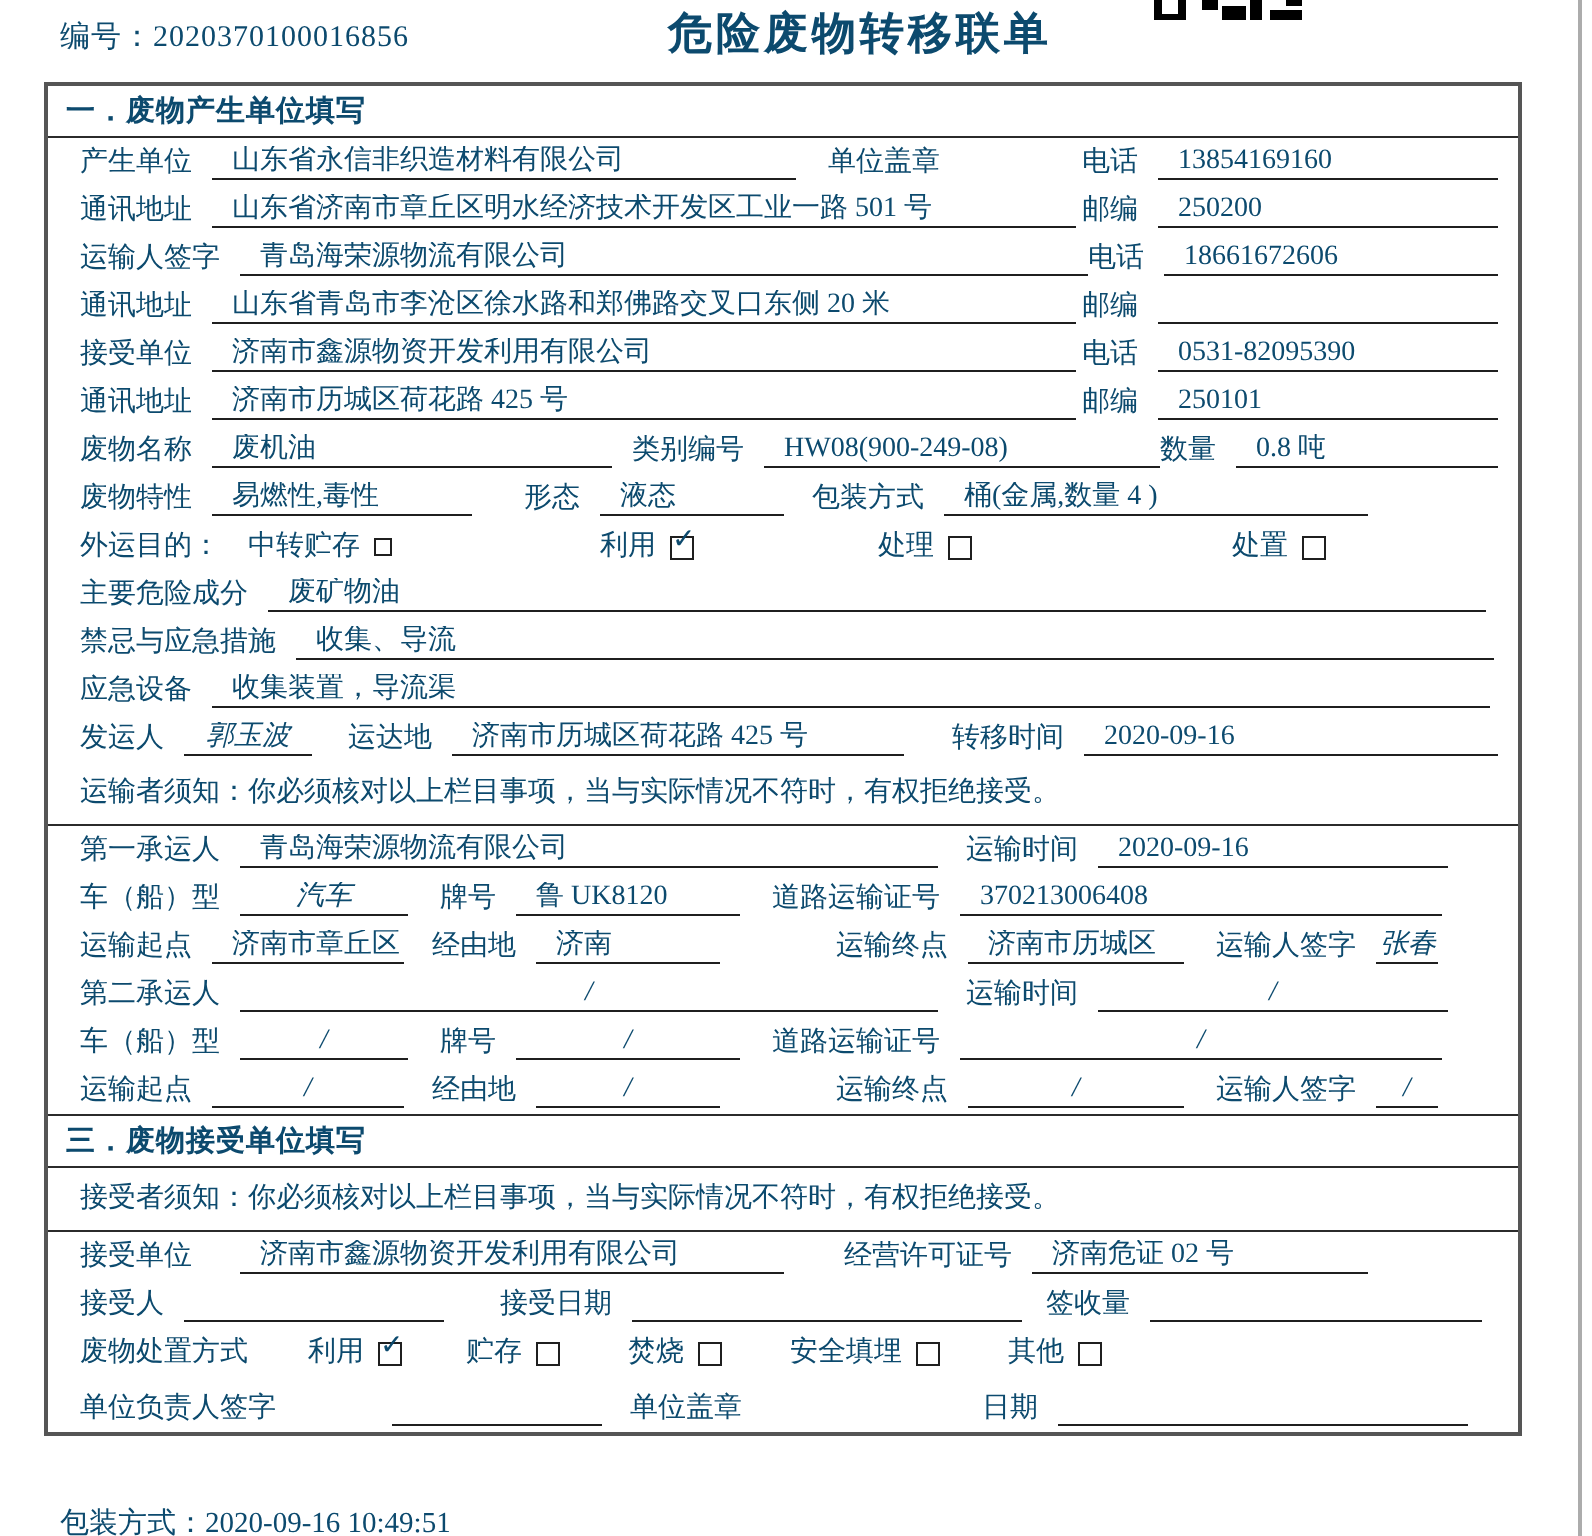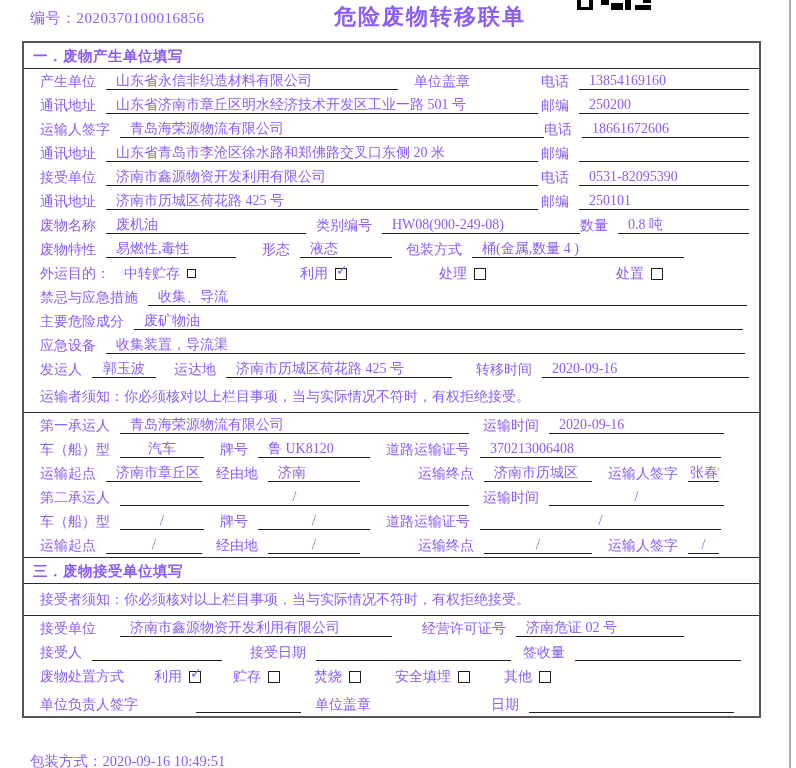--- a/index.html
+++ b/index.html
@@ -1,17 +1,17 @@
 <!DOCTYPE html>
 <html><head>
 <meta charset="utf-8">
 <style>
   html,body { margin:0; padding:0; background:#fff; }
   .sheet { position:relative; width:796px; height:768px; background:#ffffff;
-           font-family:"Liberation Serif", serif; color:#8b5cf6; overflow:hidden; }
+           font-family:"Liberation Serif", serif; color:#0c4a6e; overflow:hidden; }
 
   .serial { position:absolute; left:30px; top:9px; font-size:15px; letter-spacing:.5px; white-space:nowrap; }
   .title  { position:absolute; left:334px; top:2px; margin:0; font-size:22px; font-weight:700;
             font-family:"Liberation Sans", sans-serif; letter-spacing:2px; white-space:nowrap; }
 
   .qr { position:absolute; left:577px; top:0; width:84px; height:10px; }
   .qr div { position:absolute; background:#000; }
 
   .page-edge { position:absolute; left:789px; top:0; width:2px; height:768px; background:#acacac; }
 
@@ -22,21 +22,21 @@
            font-weight:700; font-size:14.5px; letter-spacing:.5px; border-bottom:1.6px solid #2b2b2b; }
   .sec-h.mid { border-top:1.6px solid #2b2b2b; }
   .notice { height:31px; line-height:31px; padding-left:16px; font-size:14px; border-bottom:1.6px solid #2b2b2b; }
 
   .r { display:flex; align-items:flex-end; height:24px; padding:0 10px 3px 16px;
        font-size:14px; box-sizing:border-box; }
   .r.tall { height:28px; }
   .l { white-space:nowrap; margin-right:10px; line-height:16px; }
   .u { border-bottom:1.4px solid #1f1f1f; white-space:nowrap; padding:0 2px 0 10px;
        line-height:16px; box-sizing:border-box; overflow:hidden; min-height:17px; }
-  .u.c { text-align:center; padding:0 2px; }
+  .u.c { text-align:center; padding:0 2px;font-style:italic; }
   .fx { flex:1; }
   .sp { flex:1; }
 
   .opt { display:flex; align-items:center; white-space:nowrap; line-height:16px; }
   .cb { position:relative; width:12px; height:12px; border:1.4px solid #1f1f1f;
         margin-left:7px; display:inline-block; box-sizing:border-box; }
   .cb.sm { width:9px; height:9px; margin-bottom:1px; }
   .cb i { position:absolute; left:0; top:-7px; font-style:normal; font-weight:700; font-size:14px;
           font-family:"DejaVu Sans", sans-serif; }
 
@@ -158,27 +158,27 @@
       </span>
       <span class="opt" style="margin-left:130px">
         <span>处置</span>
         <span class="cb">
             <i></i>
           </span>
       </span>
     </div>
 
     <div class="r">
+      <span class="l">主要危险成分</span>
+      <span class="u fx" style="margin-right:6px">废矿物油</span>
+    </div>
+
+    <div class="r">
       <span class="l">禁忌与应急措施</span>
       <span class="u fx" style="margin-right:2px">收集、导流</span>
-    </div>
-
-    <div class="r">
-      <span class="l">主要危险成分</span>
-      <span class="u fx" style="margin-right:6px">废矿物油</span>
     </div>
 
     <div class="r">
       <span class="l">应急设备</span>
       <span class="u fx" style="margin-right:4px">收集装置，导流渠</span>
     </div>
 
     <div class="r">
       <span class="l">发运人</span>
       <span class="u c" style="width:64px">郭玉波</span>

